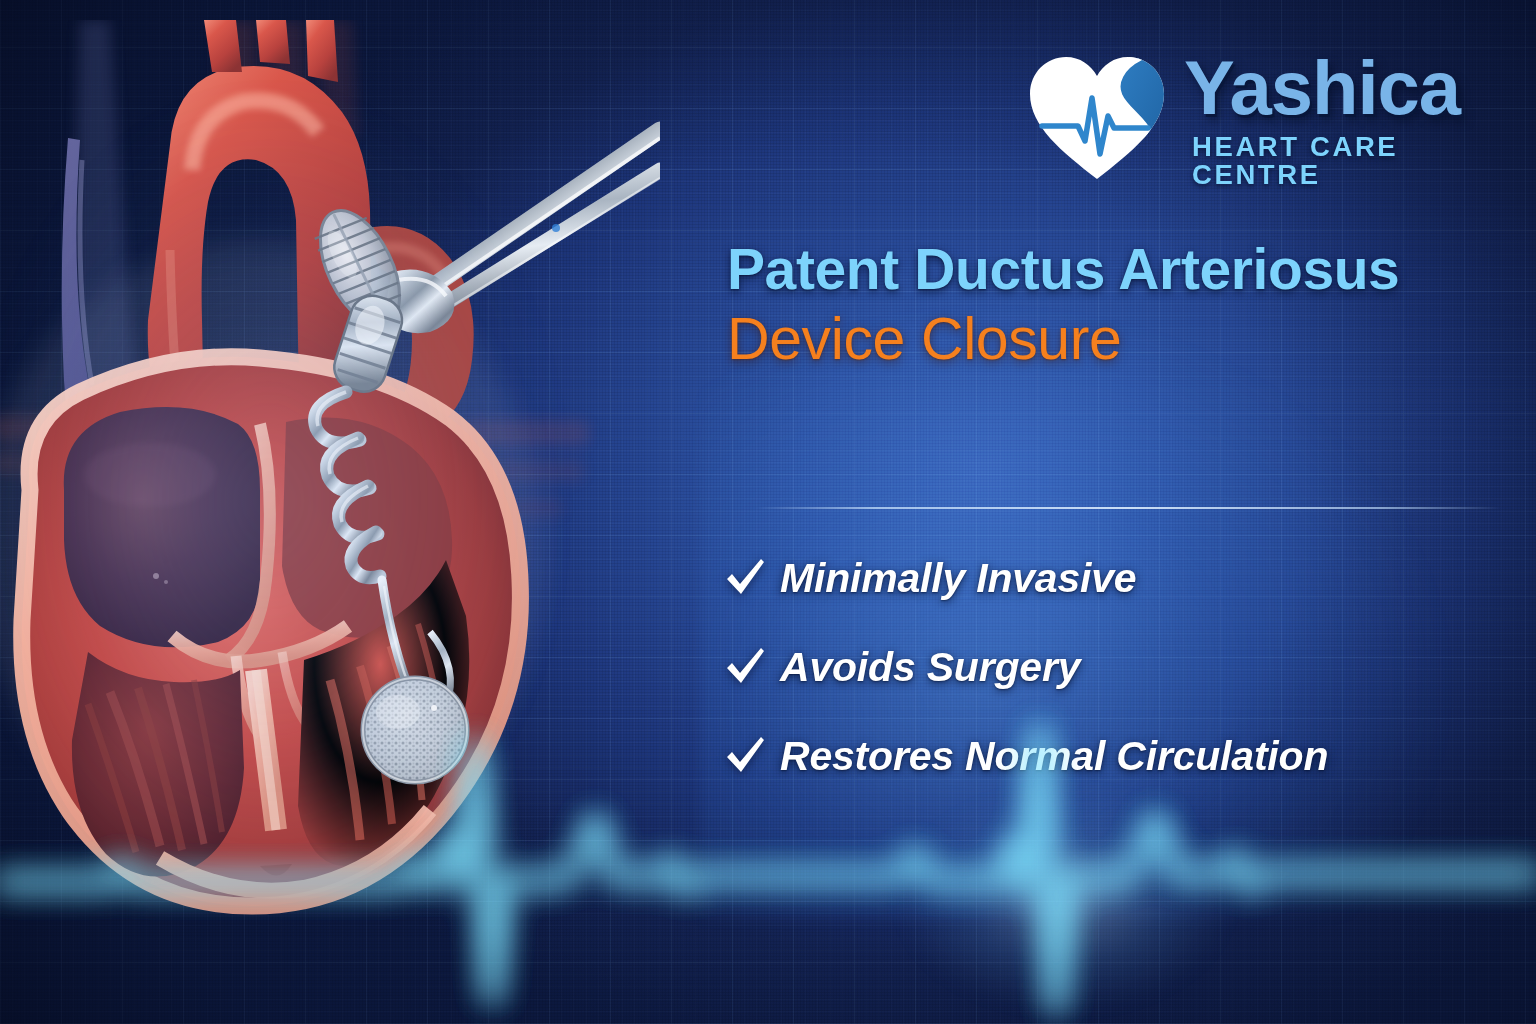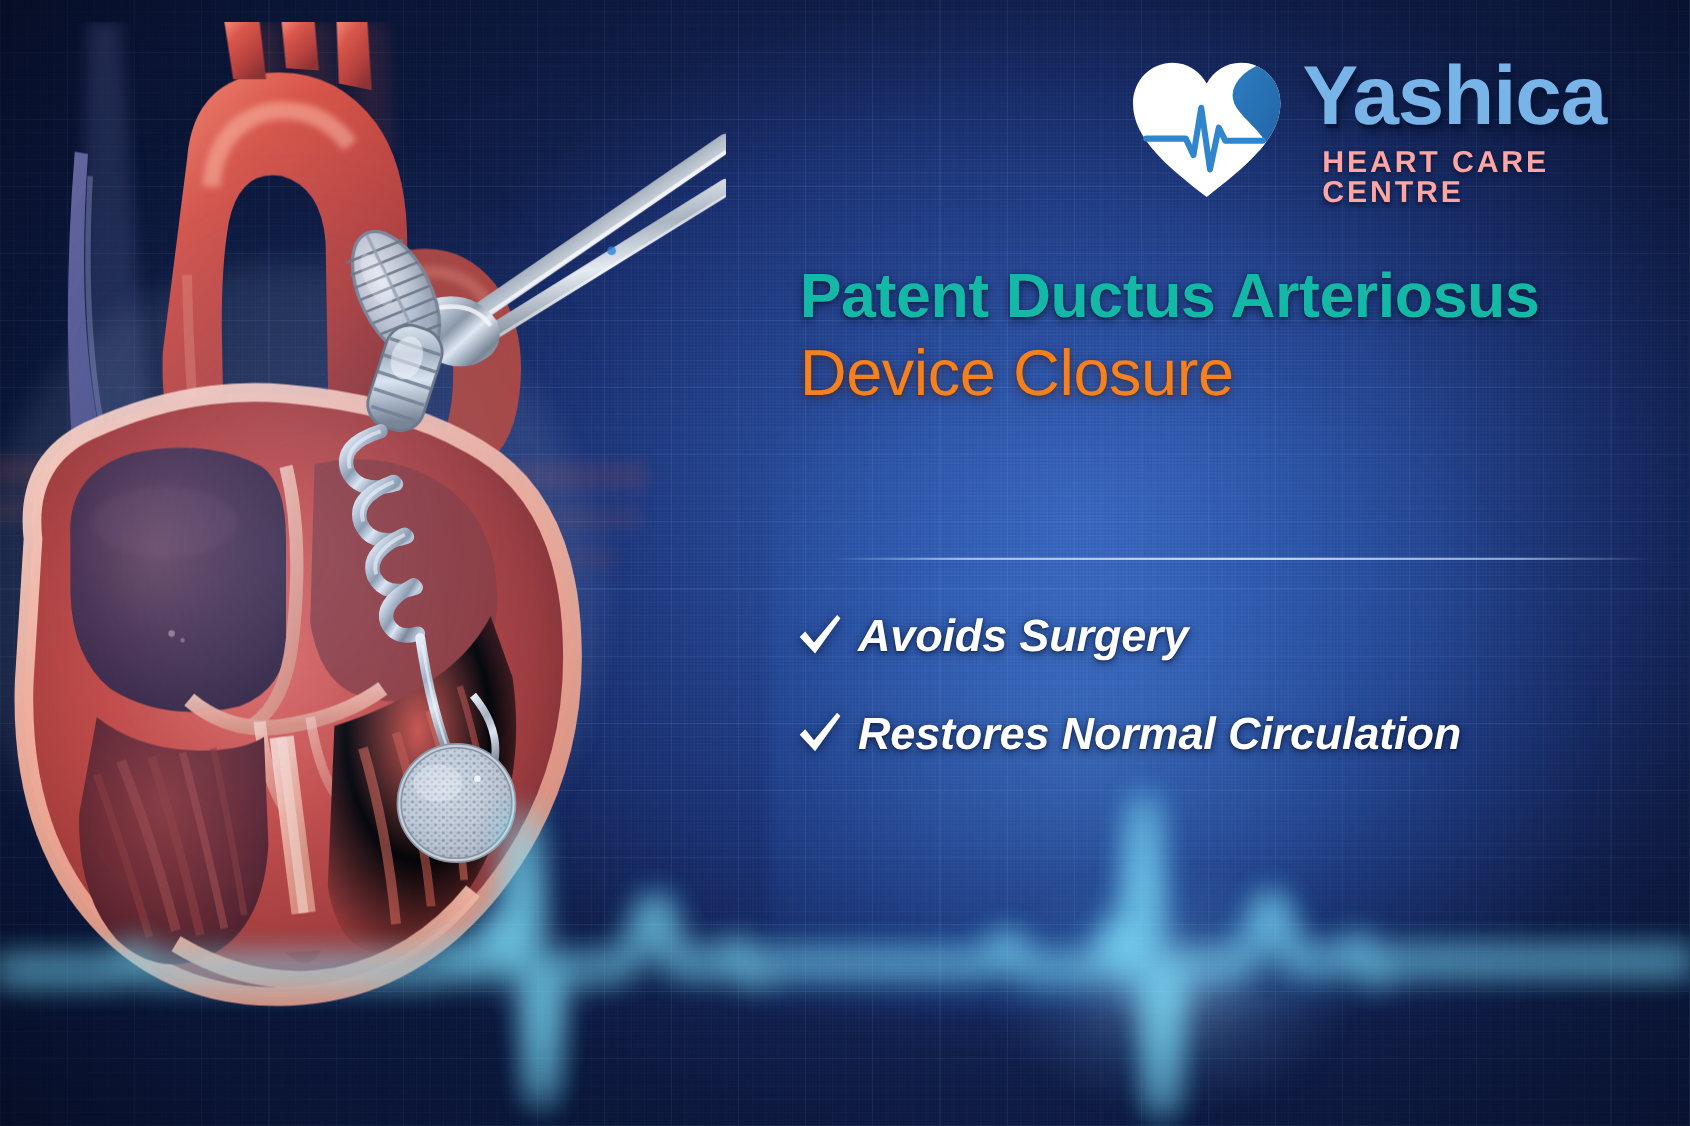--- a/index.html
+++ b/index.html
@@ -71,31 +71,31 @@
     display:flex; align-items:center; gap:12px;
   }
   .logo-mark{ width:150px; height:142px; flex:none; }
   .logo-text{ display:flex; flex-direction:column; line-height:1; padding-top:4px; }
   .logo-name{
     font-size:76px; font-weight:bold; letter-spacing:-1px;
     color:#79b4e8;
     text-shadow: 2px 3px 0 rgba(8,22,58,.85), 4px 6px 10px rgba(4,12,35,.6);
   }
   .logo-sub{
-    font-size:27.5px; font-weight:bold; color:#fca5a5;
-    letter-spacing:2.6px; margin-top:7px; margin-left:18px;
+    font-size:27.5px; font-weight:bold; color:#7dd3fc;
+    letter-spacing:2.6px; margin-top:7px; margin-left:8px;
     text-shadow:0 2px 5px rgba(5,14,40,.75);
   }
 
   
   .headline{
     position:absolute; left:727px; top:238px; width:760px;
   }
   .headline .l1, .headline .l2{
-    display:block; color:#14b8a6;
+    display:block; color:#7dd3fc;
     font-size:57px; font-weight:bold; line-height:1.10;
     letter-spacing:-.4px;
     text-shadow:0 3px 9px rgba(4,12,38,.62), 0 1px 2px rgba(4,12,38,.5);
   }
   .headline .accent{
     display:block; color:#F5801E;
     font-size:59px; font-weight:normal; line-height:1.12;
     letter-spacing:-.4px; margin-top:5px;
     text-shadow:0 3px 10px rgba(60,18,0,.5), 0 1px 2px rgba(90,35,0,.45);
   }
@@ -438,20 +438,26 @@
 
   <div class="headline">
     <span class="l1">Patent Ductus Arteriosus</span>
     <span class="accent">Device Closure</span>
   </div>
 
   <div class="divider"></div>
 
   <div class="bullets">
 
+    <div class="bullet">
+      <svg class="check" viewBox="0 0 45 45" xmlns="http://www.w3.org/2000/svg">
+        <path d="M4 23 L9 18 L17 28 L38 3 L41 6 L18 38 Z" fill="#ffffff"></path>
+      </svg>
+      <span class="bullet-label">Minimally Invasive</span>
+    </div>
 
     <div class="bullet">
       <svg class="check" viewBox="0 0 45 45" xmlns="http://www.w3.org/2000/svg">
         <path d="M4 23 L9 18 L17 28 L38 3 L41 6 L18 38 Z" fill="#ffffff"></path>
       </svg>
       <span class="bullet-label">Avoids Surgery</span>
     </div>
 
     <div class="bullet">
       <svg class="check" viewBox="0 0 45 45" xmlns="http://www.w3.org/2000/svg">

